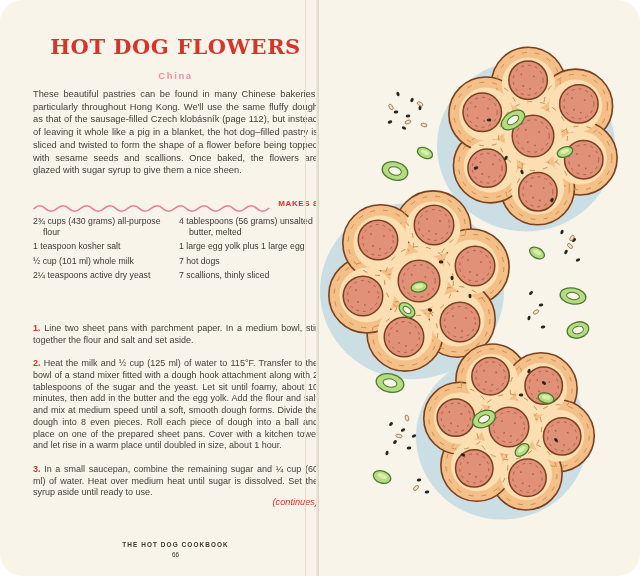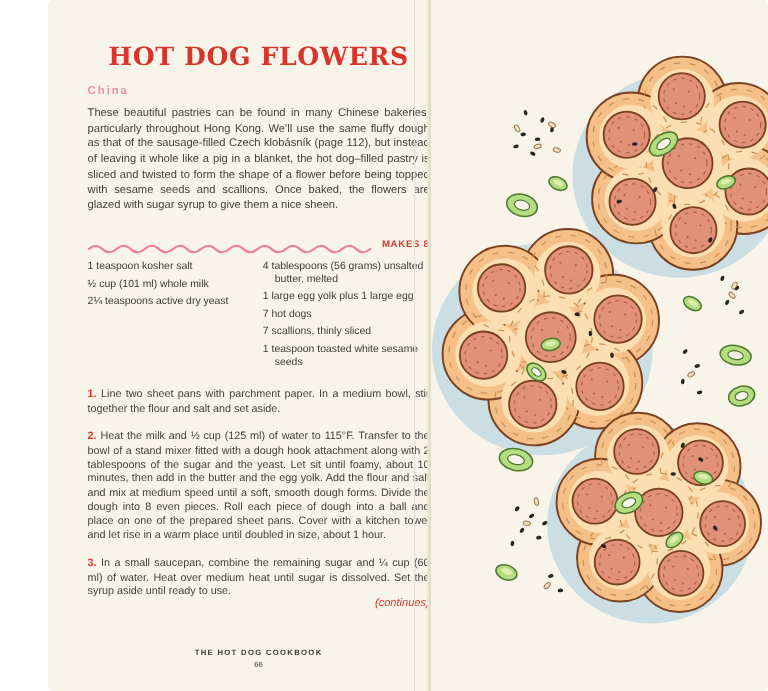--- a/index.html
+++ b/index.html
@@ -1,23 +1,23 @@
 <!DOCTYPE html>
 <html><head>
 <meta charset="utf-8">
 <style>
   html,body{margin:0;padding:0;background:#ffffff;}
   body{width:640px;height:576px;position:relative;font-family:"Liberation Sans",sans-serif;}
-  .spread{position:absolute;inset:0;background:#f8f4ea;border-radius:4px;overflow:hidden;margin-left:40px;}
+  .spread{position:absolute;inset:0;background:#f8f4ea;border-radius:22px;overflow:hidden;}
   
   .page-left{position:absolute;left:33px;top:0;width:285px;height:576px;}
   .recipe-title{position:absolute;top:34px;left:0;width:100%;text-align:center;
     font-family:"DejaVu Serif","Liberation Serif",serif;font-weight:800;font-size:21px;
     letter-spacing:.5px;color:#d7342b;white-space:nowrap;}
-  .recipe-subtitle{position:absolute;top:70px;left:0;width:100%;text-align:left;
+  .recipe-subtitle{position:absolute;top:70px;left:0;width:100%;text-align:center;
     font-size:9.5px;letter-spacing:1.6px;color:#f08fa0;font-weight:600;}
   .intro{position:absolute;top:88px;left:0;width:285px;font-size:9.3px;line-height:1.37;
     color:#45413a;text-align:justify;margin:0;}
   .makes-row{position:absolute;top:199px;left:0;width:285px;display:flex;align-items:center;}
   .wave-wrap{flex:1;height:9px;}
   .makes-label{margin-left:8px;font-size:8px;font-weight:700;letter-spacing:.6px;color:#d7342b;white-space:nowrap;}
   .ingredients{position:absolute;top:216px;left:0;width:285px;display:flex;}
   .ing-col1{width:132px;}
   .ing-col2{width:139px;margin-left:14px;}
   .ing{font-size:8.7px;line-height:1.22;margin:0 0 4px;color:#3d3933;
@@ -53,30 +53,30 @@
       <div class="wave-wrap">
         <svg width="100%" height="9" viewBox="0 0 212 9" preserveAspectRatio="none">
           <path d="M1 4.5 Q6 -1 11 4.5 T21.5 4.5 T32 4.5 T42.5 4.5 T53 4.5 T63.5 4.5 T74 4.5 T84.5 4.5 T95 4.5 T105.5 4.5 T116 4.5 T126.5 4.5 T137 4.5 T147.5 4.5 T158 4.5 T168.5 4.5 T179 4.5 T189.5 4.5 T200 4.5 T210.5 4.5" fill="none" stroke="#ed7e98" stroke-width="1.7" stroke-linecap="round"></path>
         </svg>
       </div>
       <div class="makes-label">MAKES 8</div>
     </div>
 
     <div class="ingredients">
       <div class="ing-col1">
+        <p class="ing">2¾ cups (430 grams) all-purpose flour</p>
         <p class="ing">1 teaspoon kosher salt</p>
         <p class="ing">½ cup (101 ml) whole milk</p>
         <p class="ing">2¼ teaspoons active dry yeast</p>
       </div>
       <div class="ing-col2">
         <p class="ing">4 tablespoons (56 grams) unsalted butter, melted</p>
         <p class="ing">1 large egg yolk plus 1 large egg</p>
         <p class="ing">7 hot dogs</p>
         <p class="ing">7 scallions, thinly sliced</p>
-        <p class="ing">1 teaspoon toasted white sesame seeds</p>
       </div>
     </div>
 
     <div class="steps">
       <p class="step"><span class="step-num">1.</span><span> Line two sheet pans with parchment paper. In a medium bowl, stir together the flour and salt and set aside.</span></p>
       <p class="step"><span class="step-num">2.</span><span> Heat the milk and ½ cup (125 ml) of water to 115°F. Transfer to the bowl of a stand mixer fitted with a dough hook attachment along with 2 tablespoons of the sugar and the yeast. Let sit until foamy, about 10 minutes, then add in the butter and the egg yolk. Add the flour and salt and mix at medium speed until a soft, smooth dough forms. Divide the dough into 8 even pieces. Roll each piece of dough into a ball and place on one of the prepared sheet pans. Cover with a kitchen towel and let rise in a warm place until doubled in size, about 1 hour.</span></p>
       <p class="step"><span class="step-num">3.</span><span> In a small saucepan, combine the remaining sugar and ¼ cup (60 ml) of water. Heat over medium heat until sugar is dissolved. Set the syrup aside until ready to use.</span></p>
     </div>
 
     <div class="continues">(continues)</div>

